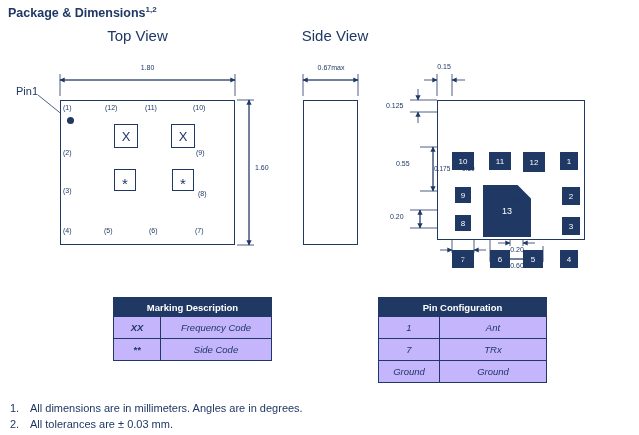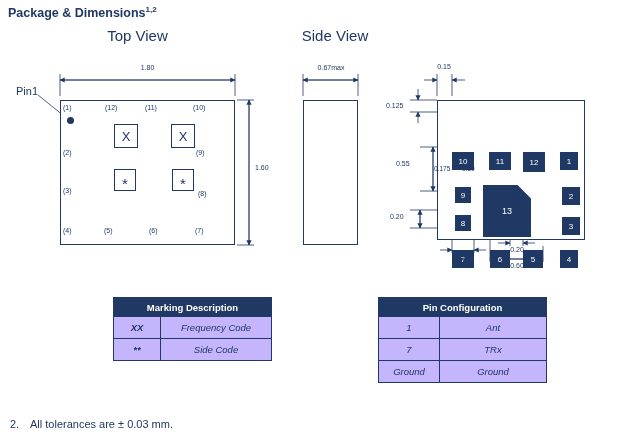--- a/index.html
+++ b/index.html
@@ -204,17 +204,20 @@
       <td>7</td>
       <td>TRx</td>
     </tr>
     <tr>
       <td>Ground</td>
       <td>Ground</td>
     </tr>
   </tbody>
     </table>
 
+  <div class="note" style="left:10px;top:402px;">
+    <span class="n">1.</span><span>All dimensions are in millimeters. Angles are in degrees.</span>
+  </div>
   <div class="note" style="left:10px;top:418px;">
     <span class="n">2.</span><span>All tolerances are ± 0.03 mm.</span>
   </div>
 
 </div>
 
 </body></html>

